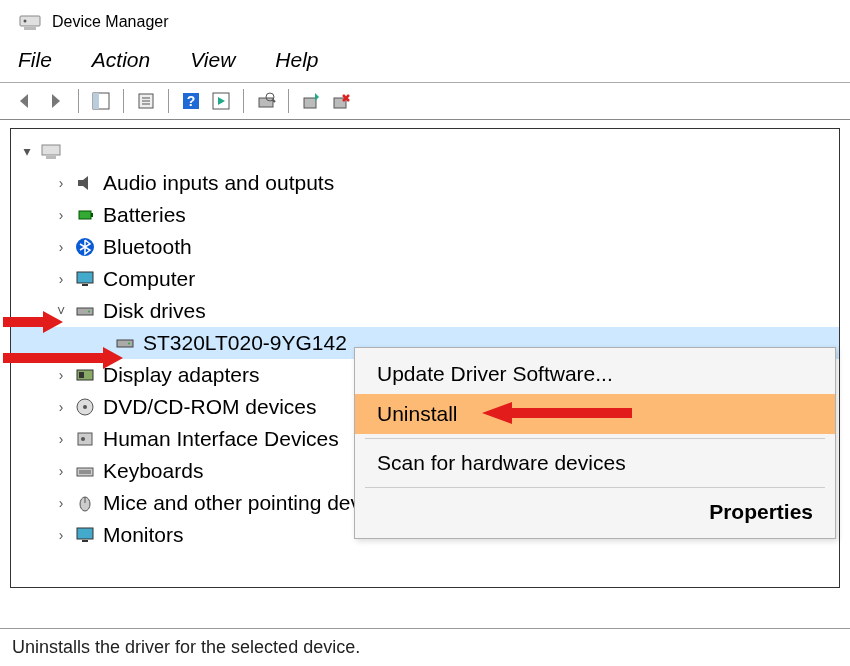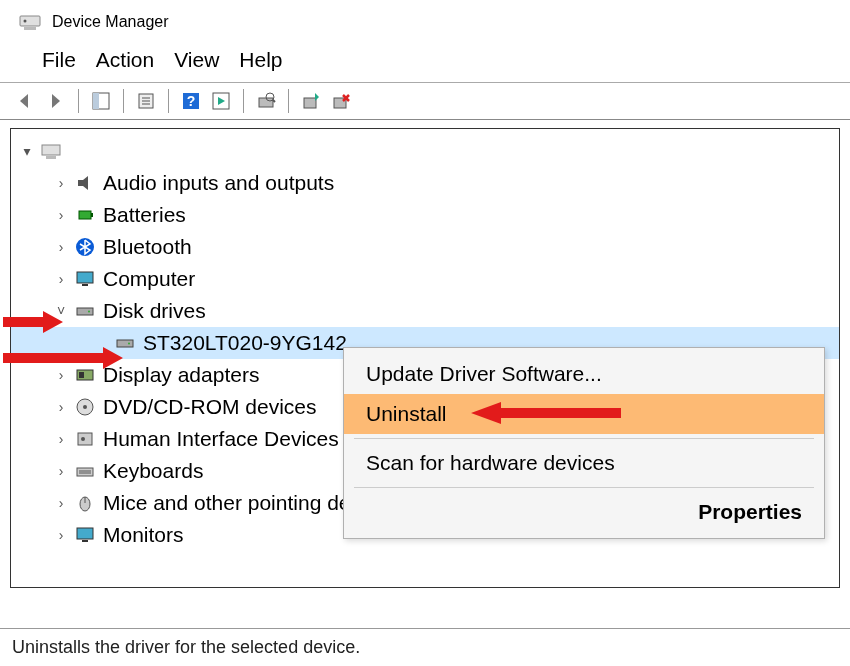--- a/index.html
+++ b/index.html
@@ -1,35 +1,35 @@
 <!DOCTYPE html>
 <html><head>
   <meta charset="utf-8">
   <style>
     * { margin: 0; padding: 0; box-sizing: border-box; }
     body { width: 850px; height: 666px; font-family: 'Segoe UI', Tahoma, sans-serif; background: #fff; overflow: hidden; }
     .window { width: 100%; height: 100%; display: flex; flex-direction: column; }
     .titlebar { display: flex; align-items: center; padding: 10px 18px 6px; font-size: 16px; }
     .titlebar .app-icon { margin-right: 10px; width: 24px; height: 24px; }
-    .menubar { display: flex; gap: 0; padding: 6px 32px 8px; font-size: 21px; }
+    .menubar { display: flex; gap: 20px; padding: 6px 8px 8px; font-size: 21px; font-style: italic; }
     .menubar span { padding: 2px 10px; cursor: default; }
     .toolbar-wrap { border-top: 1px solid #aaa; border-bottom: 1px solid #888; }
     .toolbar { display: flex; align-items: center; padding: 4px 12px; gap: 2px; }
     .tb-btn { width: 28px; height: 28px; display: inline-flex; align-items: center; justify-content: center; }
     .tb-sep { width: 1px; height: 24px; background: #999; margin: 0 6px; }
     .tree-area { flex: 1; overflow: auto; padding: 8px 10px 0; }
     .inner-ruled { border: 1px solid #333; padding: 6px 0 0 0; position: relative; min-height: 460px; }
     .tree-row { display: flex; align-items: center; font-size: 21px; line-height: 32px; padding-left: 6px; }
     .tree-row .chev { width: 20px; display: inline-flex; justify-content: center; color: #555; font-size: 14px; margin-right: 2px; }
     .tree-row .icon { width: 24px; height: 24px; display: inline-flex; align-items: center; justify-content: center; margin-right: 6px; }
     .tree-row.indent1 { padding-left: 40px; }
     .tree-row.indent2 { padding-left: 80px; align-items: center; }
     .tree-row.sel { background: #cde8ff; }
     .tree-row .label { white-space: nowrap; }
-    .context-menu { position: absolute; left: 332px; top: 218px; width: 482px; background: #f5f5f5; border: 1px solid #b0b0b0; box-shadow: 2px 2px 6px rgba(0,0,0,0.15); font-size: 21px; padding: 6px 0; z-index: 10; }
+    .context-menu { position: absolute; left: 343px; top: 218px; width: 482px; background: #f5f5f5; border: 1px solid #b0b0b0; box-shadow: 2px 2px 6px rgba(0,0,0,0.15); font-size: 21px; padding: 6px 0; z-index: 10; }
     .ctx-item { padding: 8px 22px; cursor: default; }
     .ctx-item.highlight { background: #fdba74; }
     .ctx-sep { height: 1px; background: #ccc; margin: 4px 10px; }
     .ctx-item.bold { font-weight: bold; text-align: right; }
     .statusbar { border-top: 1px solid #999; padding: 8px 12px; font-size: 18px; color: #222; }
     .arrow-annot { position: absolute; z-index: 5; }
     .arrow-annot.red svg path, .arrow-annot.red svg polygon { fill: #e21b1b; }
     svg { display: block; }
   </style>
 </head>

